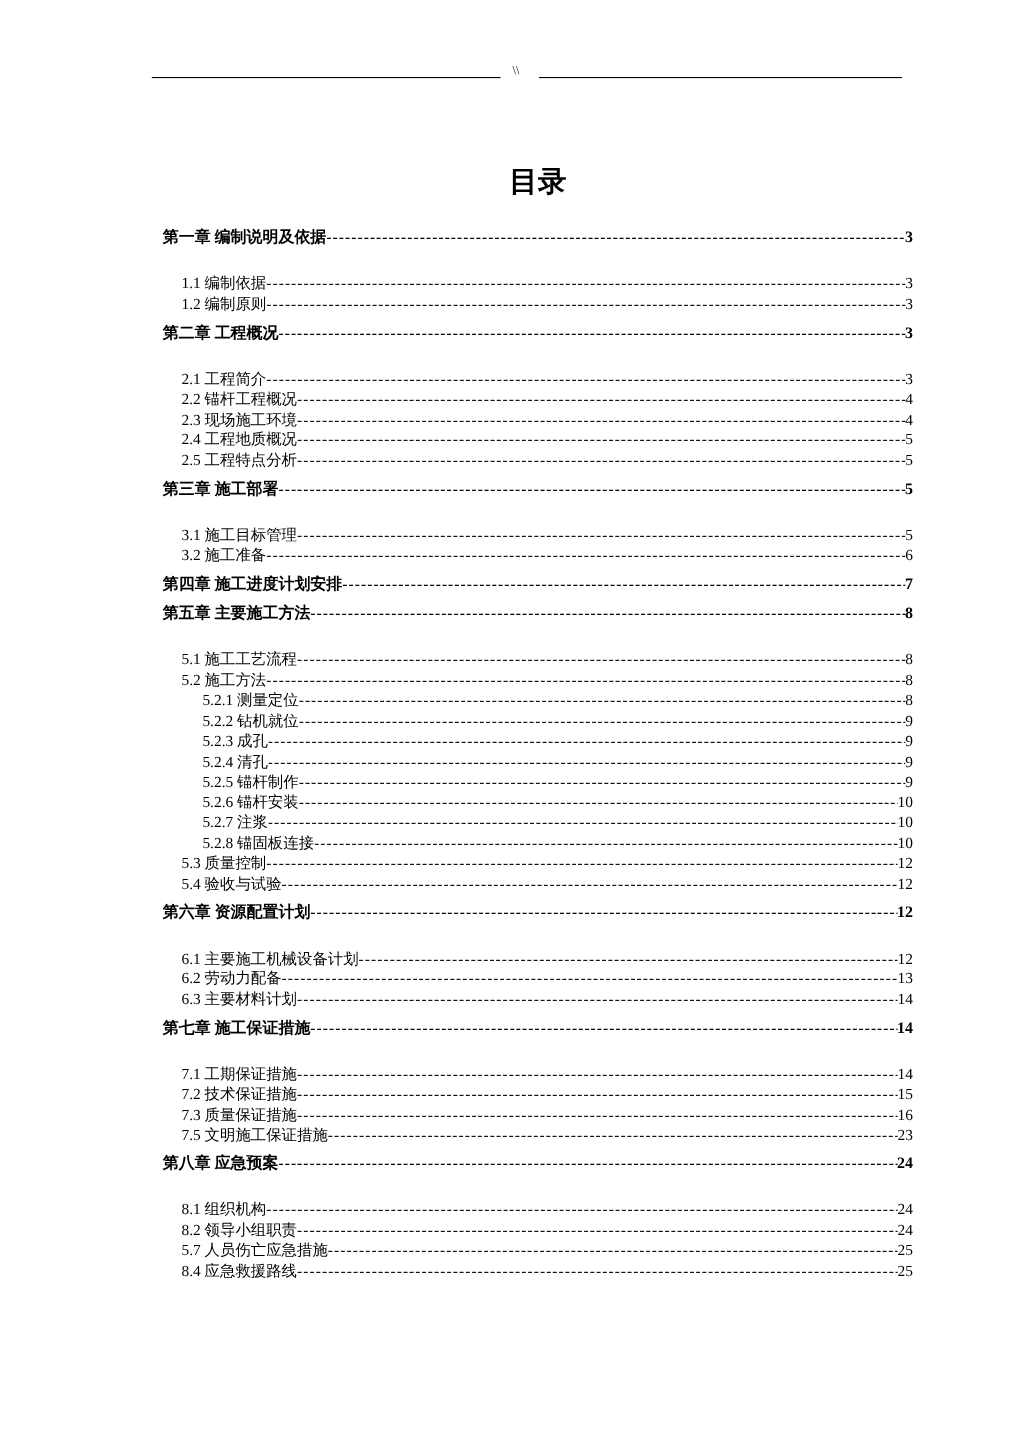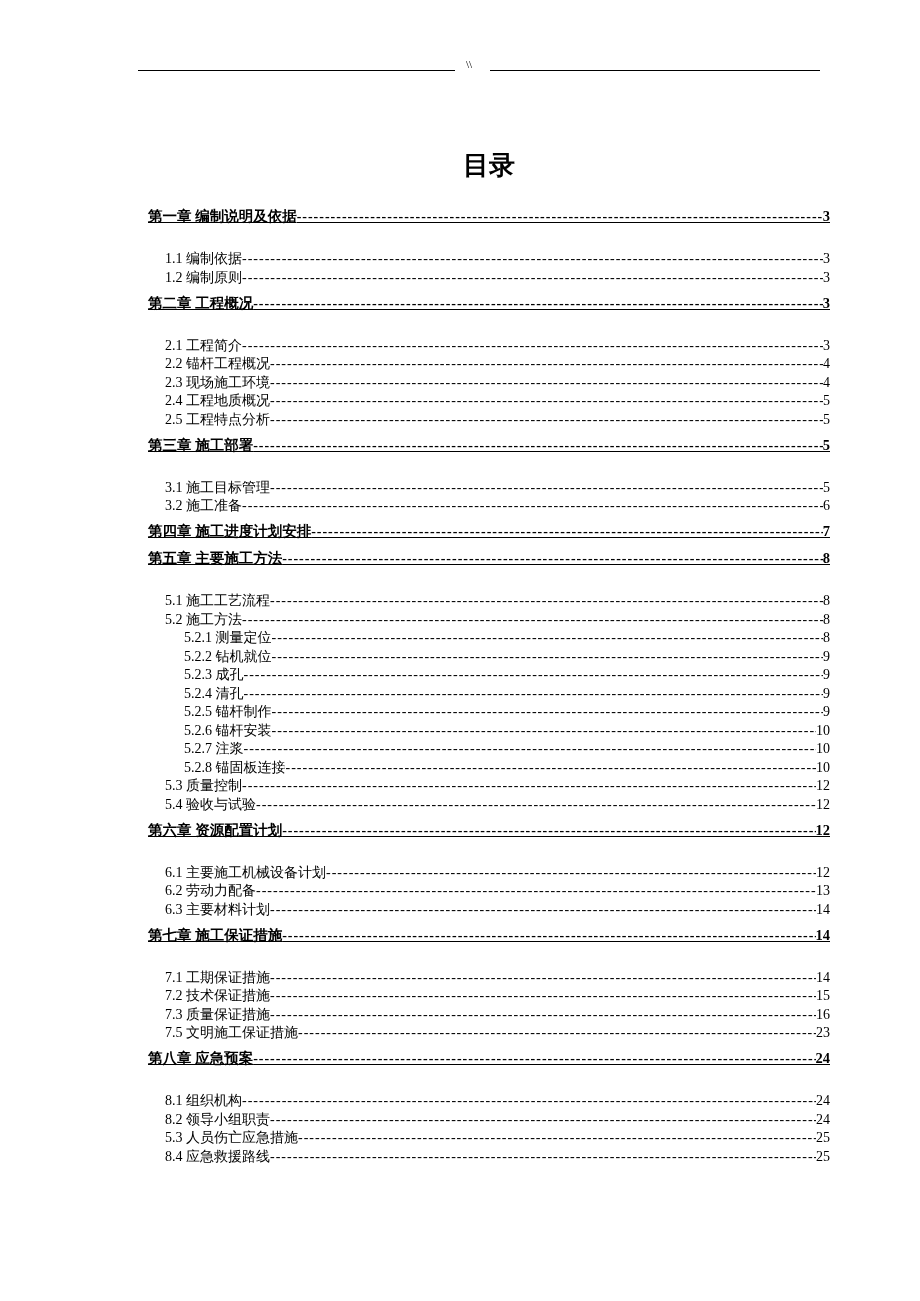--- a/index.html
+++ b/index.html
@@ -47,21 +47,21 @@
   }
   .toc-label { flex: 0 0 auto; }
   .toc-dots {
     flex: 1 1 auto;
     overflow: hidden;
     letter-spacing: 1px;
     font-size: 14px;
   }
   .toc-dots::after { content: "----------------------------------------------------------------------------------------------------------------------------------------------------------------------------------------------"; }
   .toc-page { flex: 0 0 auto; text-align: right; }
-  .lvl-1 { font-weight: bold; font-size: 14.5px; margin-top: 11px; margin-bottom: 12px; text-decoration: underline; }
+  .lvl-1 { font-weight: bold; font-size: 14.5px; margin-top: 11px; margin-bottom: 12px; }
   .lvl-2 { padding-left: 17px; font-size: 14px; margin-bottom: 4.5px; }
   .lvl-3 { padding-left: 36px; font-size: 14px; margin-bottom: 4.5px; }
   .lvl-1 .toc-page { font-weight: bold; }
   .block-start { margin-top: 28px; }
 </style>
 </head>
 <body>
 
 <div class="header-line left"></div>
 <div class="header-mark">\\</div>
@@ -254,21 +254,21 @@
         <span class="toc-label">8.1 组织机构 </span>
         <span class="toc-dots"></span>
         <span class="toc-page">24</span>
       </div>
       <div class="toc-row lvl-2">
         <span class="toc-label">8.2 领导小组职责 </span>
         <span class="toc-dots"></span>
         <span class="toc-page">24</span>
       </div>
       <div class="toc-row lvl-2">
-        <span class="toc-label">5.3 人员伤亡应急措施 </span>
+        <span class="toc-label">5.7 人员伤亡应急措施 </span>
         <span class="toc-dots"></span>
         <span class="toc-page">25</span>
       </div>
       <div class="toc-row lvl-2">
         <span class="toc-label">8.4 应急救援路线 </span>
         <span class="toc-dots"></span>
         <span class="toc-page">25</span>
       </div>
     </div>
 </div>

